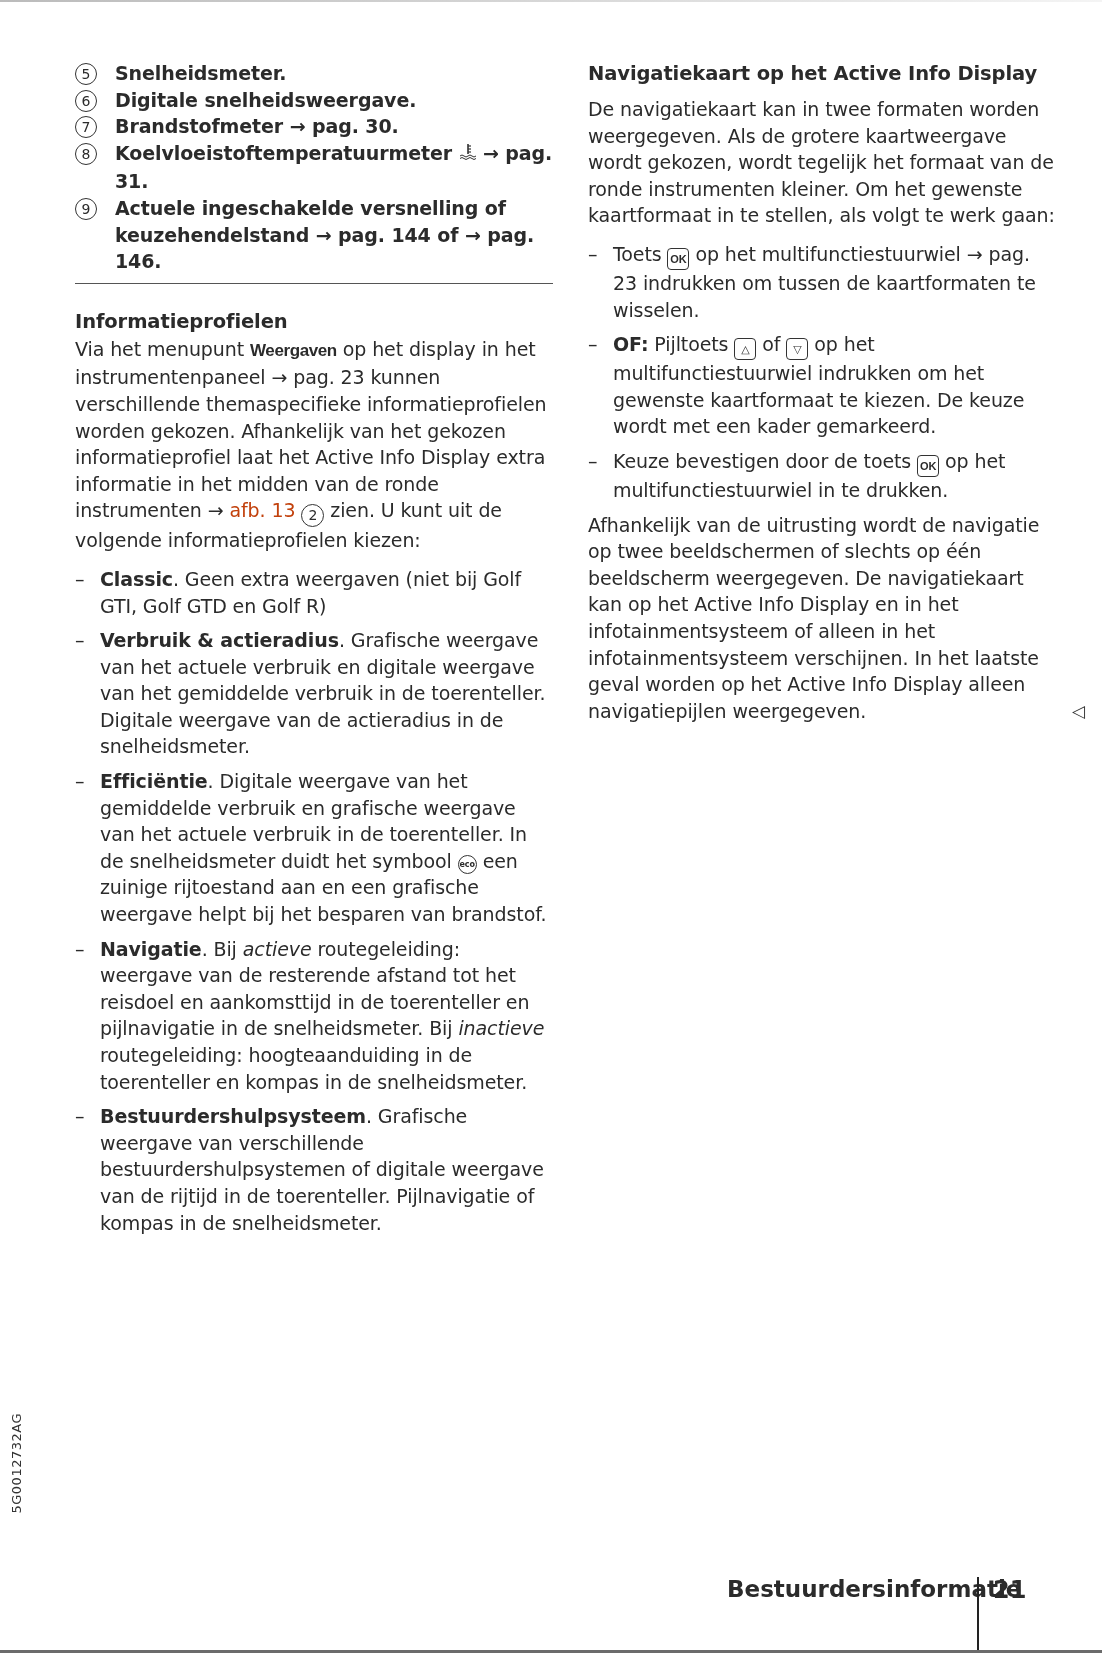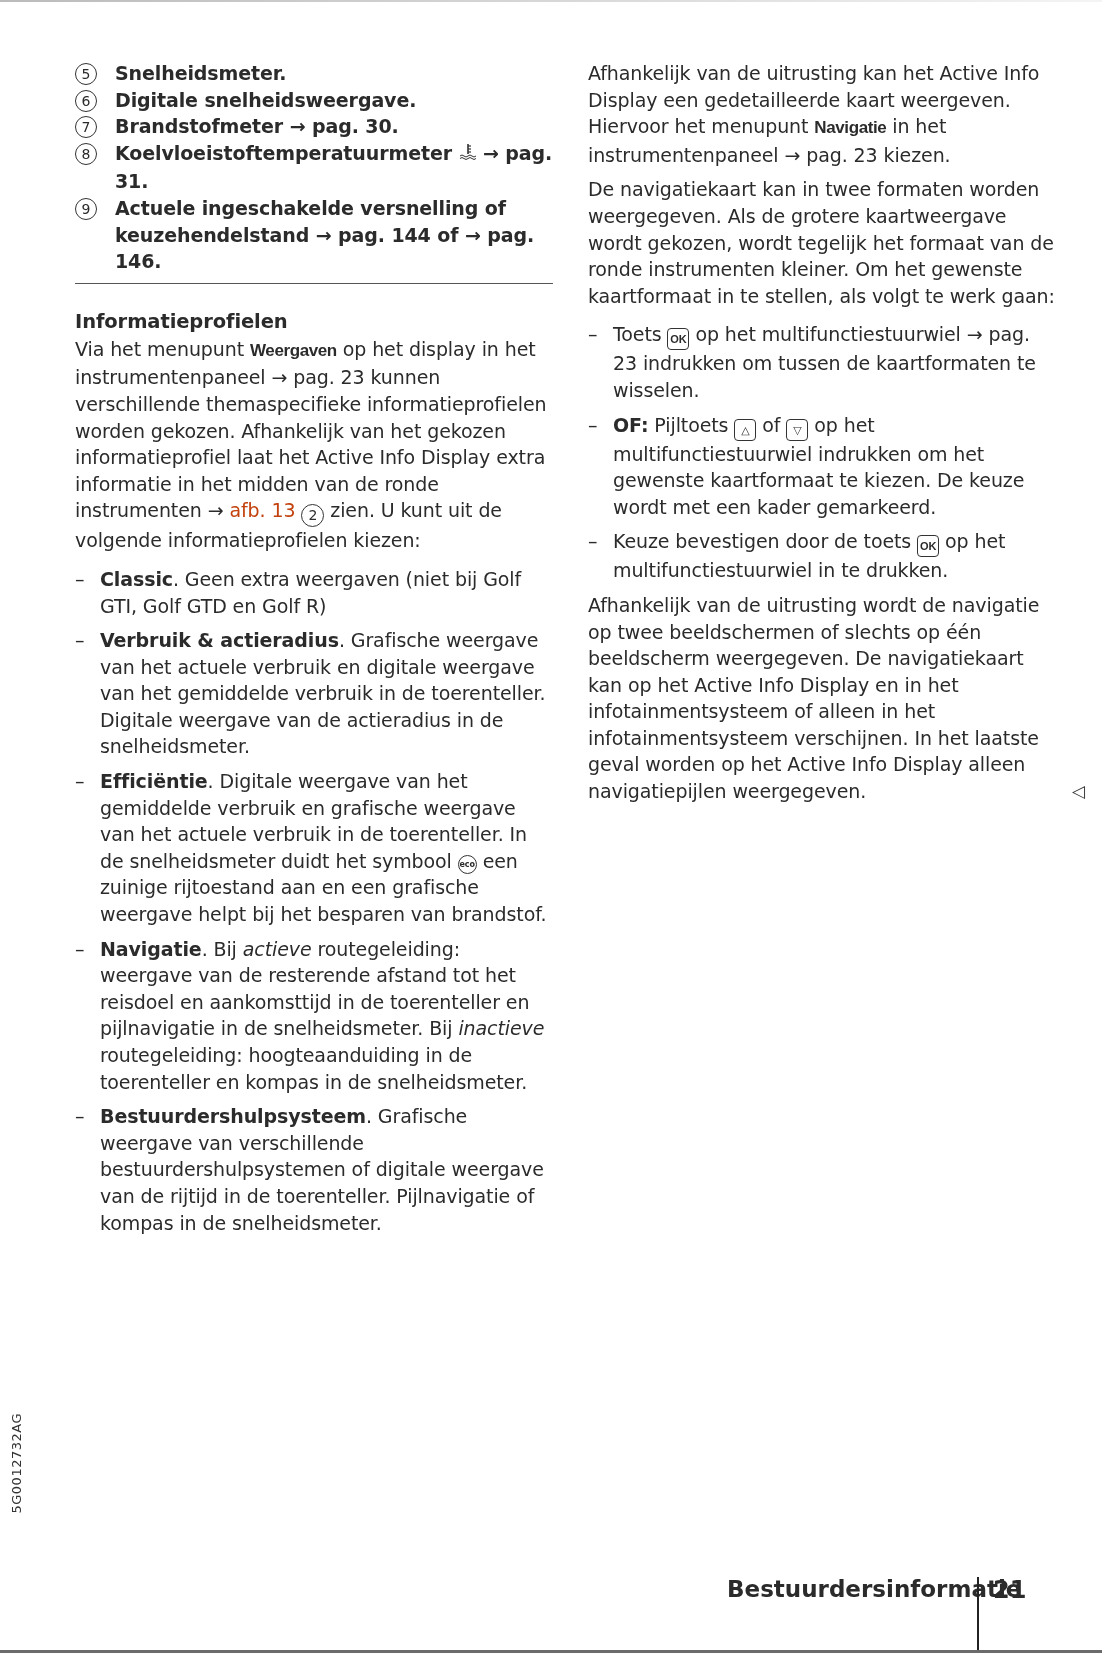--- a/index.html
+++ b/index.html
@@ -96,21 +96,21 @@
   <ul class="dash">
     <li><span class="dash-mark">–</span><b>Classic</b><span>. Geen extra weergaven (niet bij Golf GTI, Golf GTD en Golf R)</span></li>
     <li><span class="dash-mark">–</span><b>Verbruik &amp; actieradius</b><span>. Grafische weergave van het actuele verbruik en digitale weergave van het gemiddelde verbruik in de toerenteller. Digitale weergave van de actieradius in de snelheidsmeter.</span></li>
     <li><span class="dash-mark">–</span><b>Efficiëntie</b><span>. Digitale weergave van het gemiddelde verbruik en grafische weergave van het actuele verbruik in de toerenteller. In de snelheidsmeter duidt het symbool </span><span class="eco">eco</span><span> een zuinige rijtoestand aan en een grafische weergave helpt bij het besparen van brandstof.</span></li>
     <li><span class="dash-mark">–</span><b>Navigatie</b><span>. Bij </span><i>actieve</i><span> routegeleiding: weergave van de resterende afstand tot het reisdoel en aankomsttijd in de toerenteller en pijlnavigatie in de snelheidsmeter. Bij </span><i>inactieve</i><span> routegeleiding: hoogteaanduiding in de toerenteller en kompas in de snelheidsmeter.</span></li>
     <li><span class="dash-mark">–</span><b>Bestuurdershulpsysteem</b><span>. Grafische weergave van verschillende bestuurdershulpsystemen of digitale weergave van de rijtijd in de toerenteller. Pijlnavigatie of kompas in de snelheidsmeter.</span></li>
   </ul>
 </div>
 
 <div class="col col-right">
-  <p><span>Afhankelijk van de uitrusting kan het Active Info Display een gedetailleerde kaart weergeven. Hiervoor het menupunt </span><span class="menu">Navigatie</span><span> in het instrumentenpaneel → pag. 23 kiezen.</span></p>
+  <h3>Navigatiekaart op het Active Info Display</h3>
   <p class="para-gap">De navigatiekaart kan in twee formaten worden weergegeven. Als de grotere kaartweergave wordt gekozen, wordt tegelijk het formaat van de ronde instrumenten kleiner. Om het gewenste kaartformaat in te stellen, als volgt te werk gaan:</p>
 
   <ul class="dash">
     <li><span class="dash-mark">–</span><span>Toets </span><span class="key">OK</span><span> op het multifunctiestuurwiel → pag. 23 indrukken om tussen de kaartformaten te wisselen.</span></li>
     <li><span class="dash-mark">–</span><b>OF:</b><span> Pijltoets </span><span class="key tri">△</span><span> of </span><span class="key tri">▽</span><span> op het multifunctiestuurwiel indrukken om het gewenste kaartformaat te kiezen. De keuze wordt met een kader gemarkeerd.</span></li>
     <li><span class="dash-mark">–</span><span>Keuze bevestigen door de toets </span><span class="key">OK</span><span> op het multifunctiestuurwiel in te drukken.</span></li>
   </ul>
 
   <p class="para-gap" style="position:relative"><span>Afhankelijk van de uitrusting wordt de navigatie op twee beeldschermen of slechts op één beeldscherm weergegeven. De navigatiekaart kan op het Active Info Display en in het infotainmentsysteem of alleen in het infotainmentsysteem verschijnen. In het laatste geval worden op het Active Info Display alleen navigatiepijlen weergegeven.</span><span class="end-mark">◁</span></p>
 </div>

